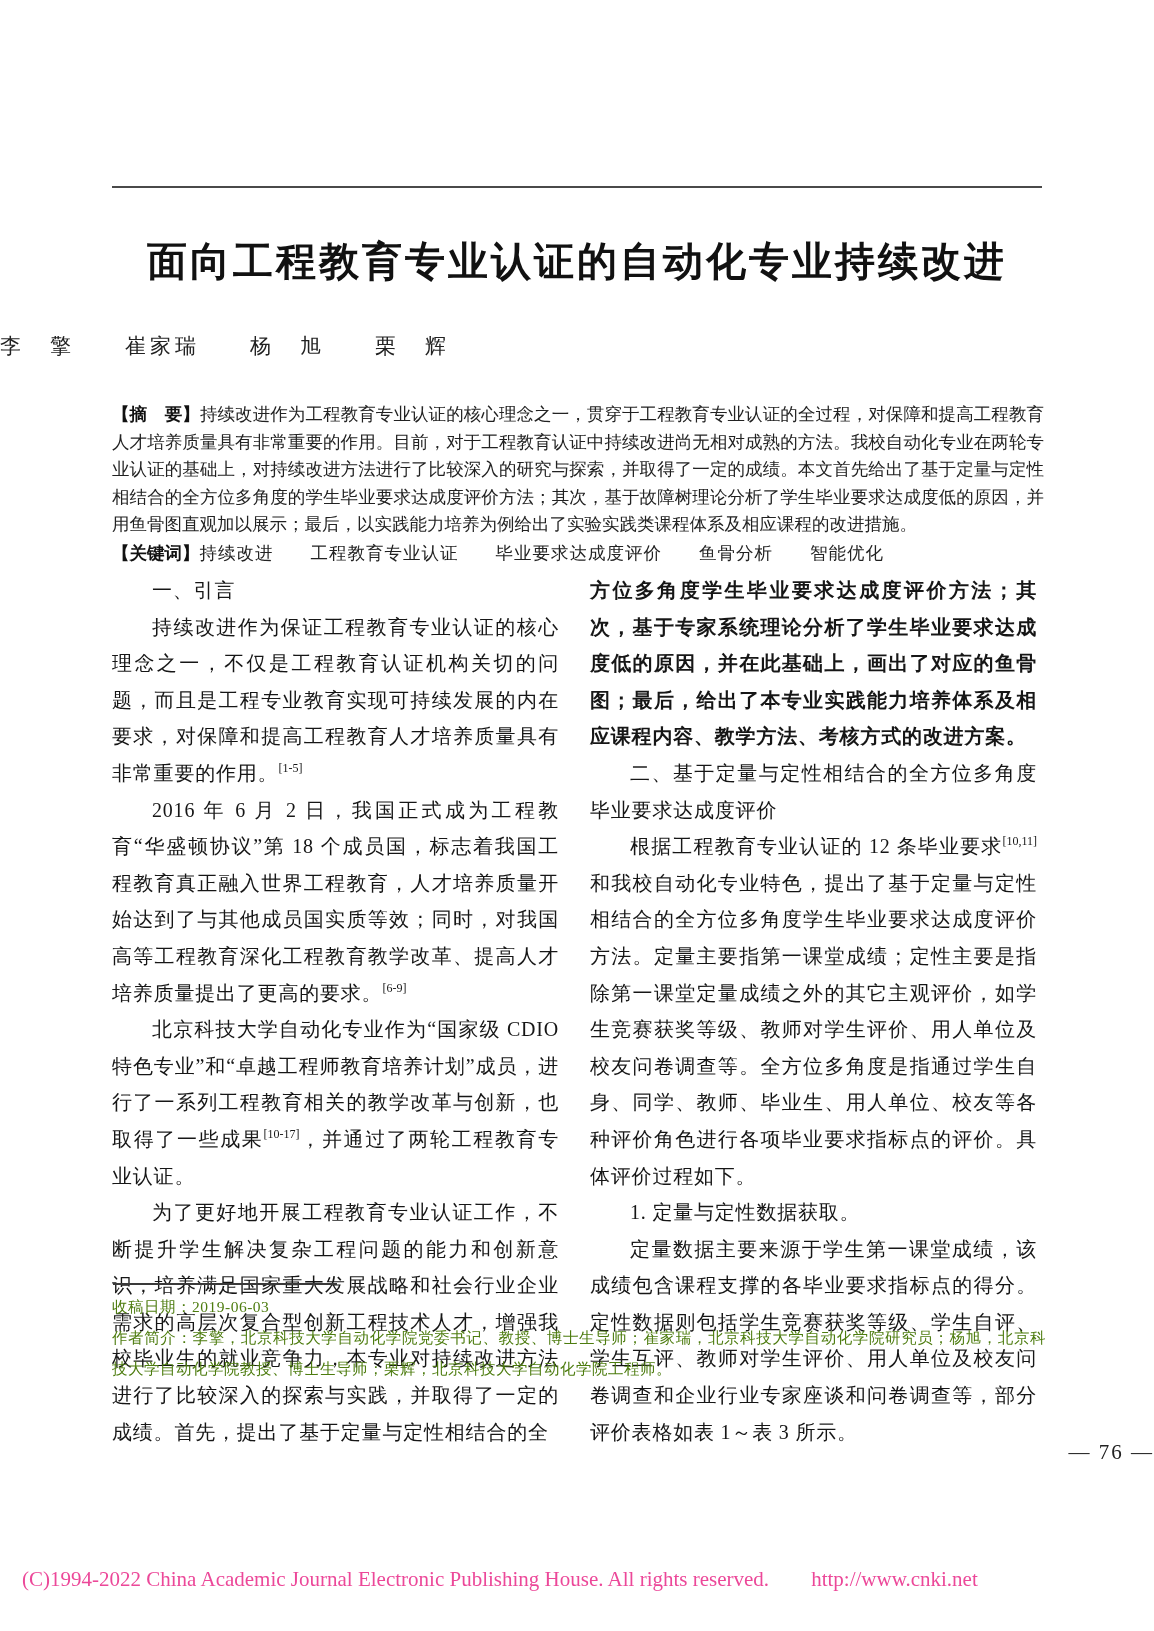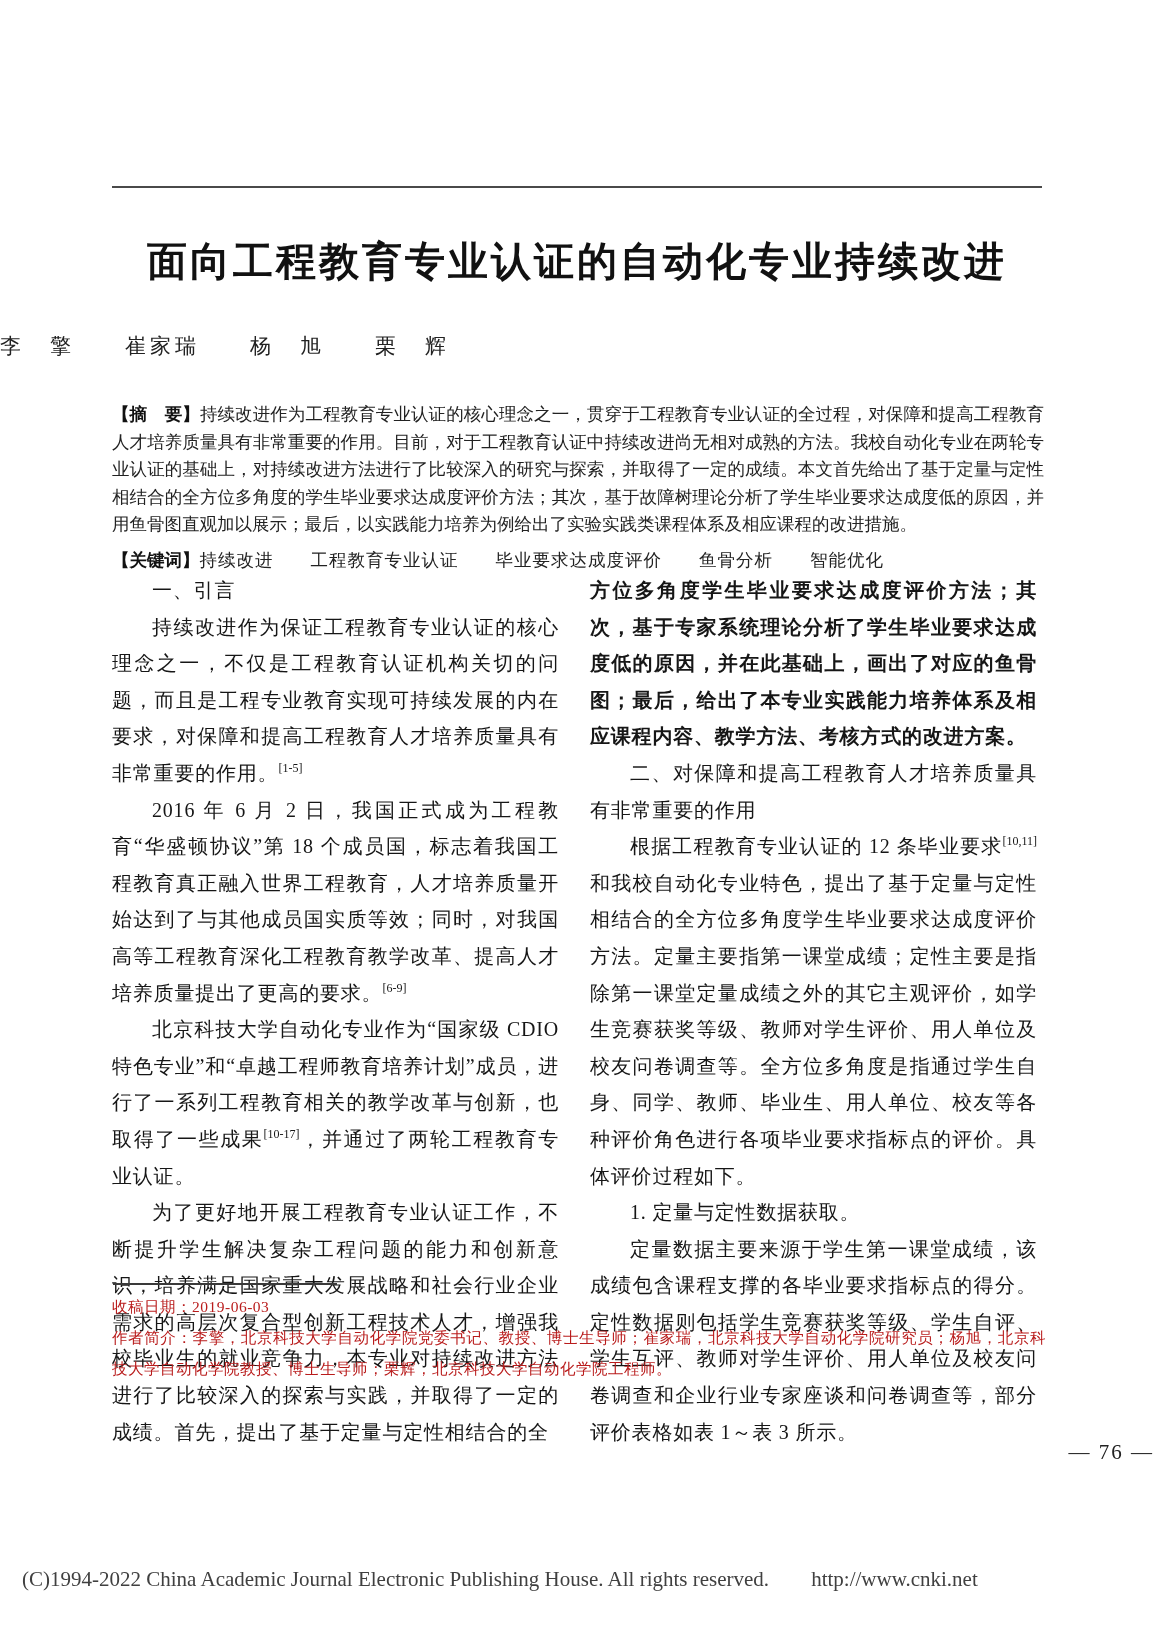--- a/index.html
+++ b/index.html
@@ -45,21 +45,21 @@
     position: absolute;
     top: 401px;
     left: 112px;
     width: 932px;
     font-size: 17.5px;
     line-height: 27.6px;
     text-align: justify;
     color: #222;
   }
   .abstract-block .label { font-weight: bold; color: #111; }
-  .keywords-line { margin-top: 8px; }
+  .keywords-line { margin-top: 1px; }
   .keywords-line .kw-text { letter-spacing: 1px; }
   .body-columns {
     position: absolute;
     top: 572px;
     left: 112px;
     width: 932px;
     display: flex;
     gap: 31px;
   }
   .col {
@@ -82,40 +82,40 @@
   }
   .footnotes {
     position: absolute;
     top: 1291px;
     left: 112px;
     width: 934px;
     font-size: 15.5px;
     line-height: 31px;
     text-align: justify;
     letter-spacing: 0.5px;
-    color: #b91c1c;
+    color: #4d7c0f;
   }
   .footnotes p { margin: 0; }
   .page-number {
     position: absolute;
     top: 1440px;
     left: 0;
     width: 100%;
     text-align: right;
     font-size: 21px;
     letter-spacing: 2px;
     color: #222;
   }
   .footer-line {
     position: absolute;
     top: 1567px;
     left: 22px;
     width: 1100px;
     font-size: 21px;
-    color: #404040;
+    color: #ec4899;
     font-family: "Liberation Serif", "DejaVu Serif", serif;
     white-space: nowrap;
   }
   .footer-line .url { margin-left: 42px; }
 </style>
 </head>
 <body>
 
 <div class="page">
 
@@ -133,21 +133,21 @@
   <div class="body-columns">
     <div class="col">
       <p>一、引言</p>
       <p>持续改进作为保证工程教育专业认证的核心理念之一，不仅是工程教育认证机构关切的问题，而且是工程专业教育实现可持续发展的内在要求，对保障和提高工程教育人才培养质量具有非常重要的作用。<sup>[1-5]</sup></p>
       <p>2016 年 6 月 2 日，我国正式成为工程教育“华盛顿协议”第 18 个成员国，标志着我国工程教育真正融入世界工程教育，人才培养质量开始达到了与其他成员国实质等效；同时，对我国高等工程教育深化工程教育教学改革、提高人才培养质量提出了更高的要求。<sup>[6-9]</sup></p>
       <p>北京科技大学自动化专业作为“国家级 CDIO 特色专业”和“卓越工程师教育培养计划”成员，进行了一系列工程教育相关的教学改革与创新，也取得了一些成果<sup>[10-17]</sup>，并通过了两轮工程教育专业认证。</p>
       <p>为了更好地开展工程教育专业认证工作，不断提升学生解决复杂工程问题的能力和创新意识，培养满足国家重大发展战略和社会行业企业需求的高层次复合型创新工程技术人才，增强我校毕业生的就业竞争力，本专业对持续改进方法进行了比较深入的探索与实践，并取得了一定的成绩。首先，提出了基于定量与定性相结合的全</p>
     </div>
     <div class="col">
       <p class="cont">方位多角度学生毕业要求达成度评价方法；其次，基于专家系统理论分析了学生毕业要求达成度低的原因，并在此基础上，画出了对应的鱼骨图；最后，给出了本专业实践能力培养体系及相应课程内容、教学方法、考核方式的改进方案。</p>
-      <p>二、对保障和提高工程教育人才培养质量具有非常重要的作用</p>
+      <p>二、基于定量与定性相结合的全方位多角度毕业要求达成度评价</p>
       <p>根据工程教育专业认证的 12 条毕业要求<sup>[10,11]</sup>和我校自动化专业特色，提出了基于定量与定性相结合的全方位多角度学生毕业要求达成度评价方法。定量主要指第一课堂成绩；定性主要是指除第一课堂定量成绩之外的其它主观评价，如学生竞赛获奖等级、教师对学生评价、用人单位及校友问卷调查等。全方位多角度是指通过学生自身、同学、教师、毕业生、用人单位、校友等各种评价角色进行各项毕业要求指标点的评价。具体评价过程如下。</p>
       <p>1. 定量与定性数据获取。</p>
       <p>定量数据主要来源于学生第一课堂成绩，该成绩包含课程支撑的各毕业要求指标点的得分。定性数据则包括学生竞赛获奖等级、学生自评、学生互评、教师对学生评价、用人单位及校友问卷调查和企业行业专家座谈和问卷调查等，部分评价表格如表 1～表 3 所示。</p>
     </div>
   </div>
 
   <div class="footnote-sep"></div>
 
   <div class="footnotes">
     <p>收稿日期：2019-06-03</p>

